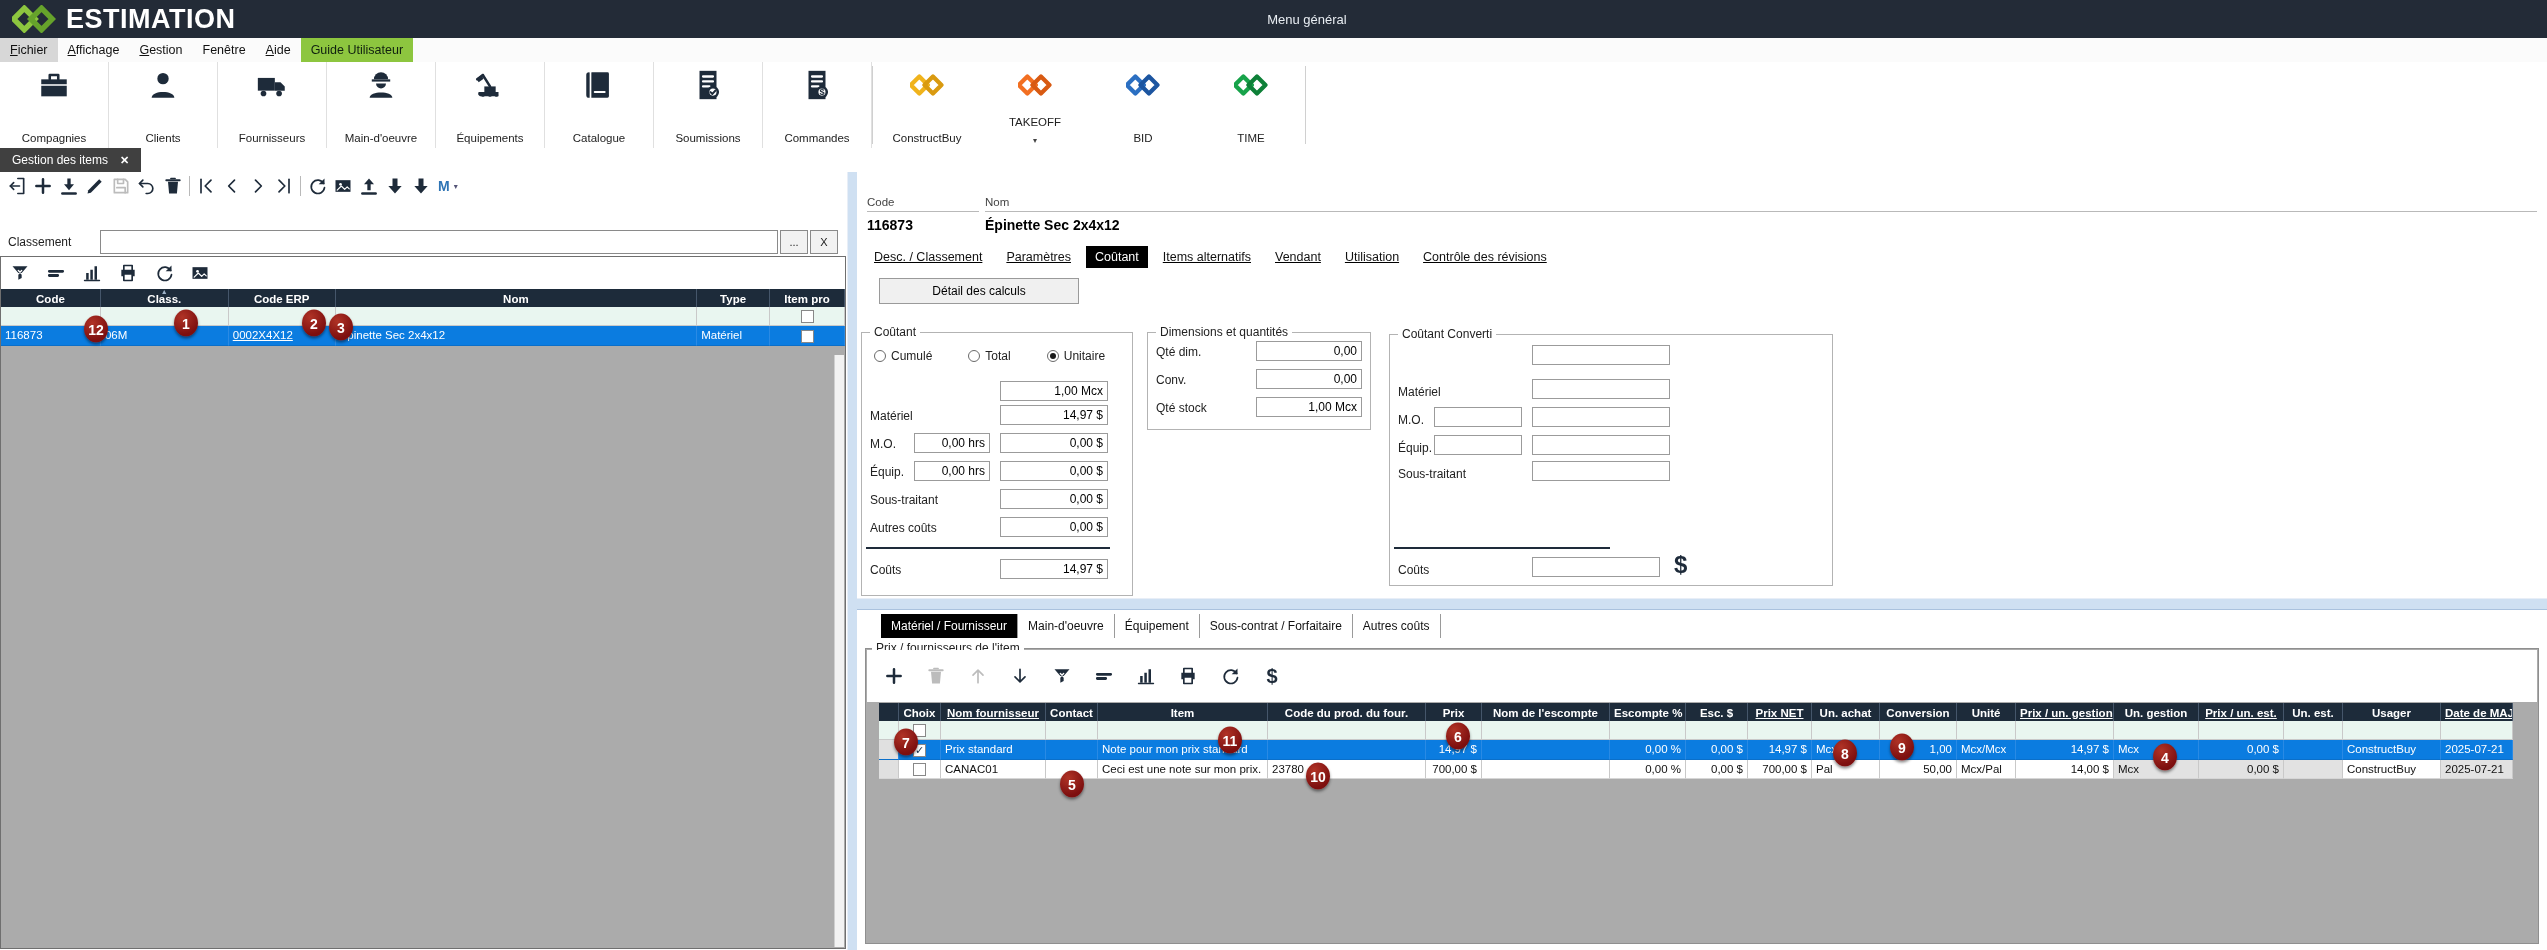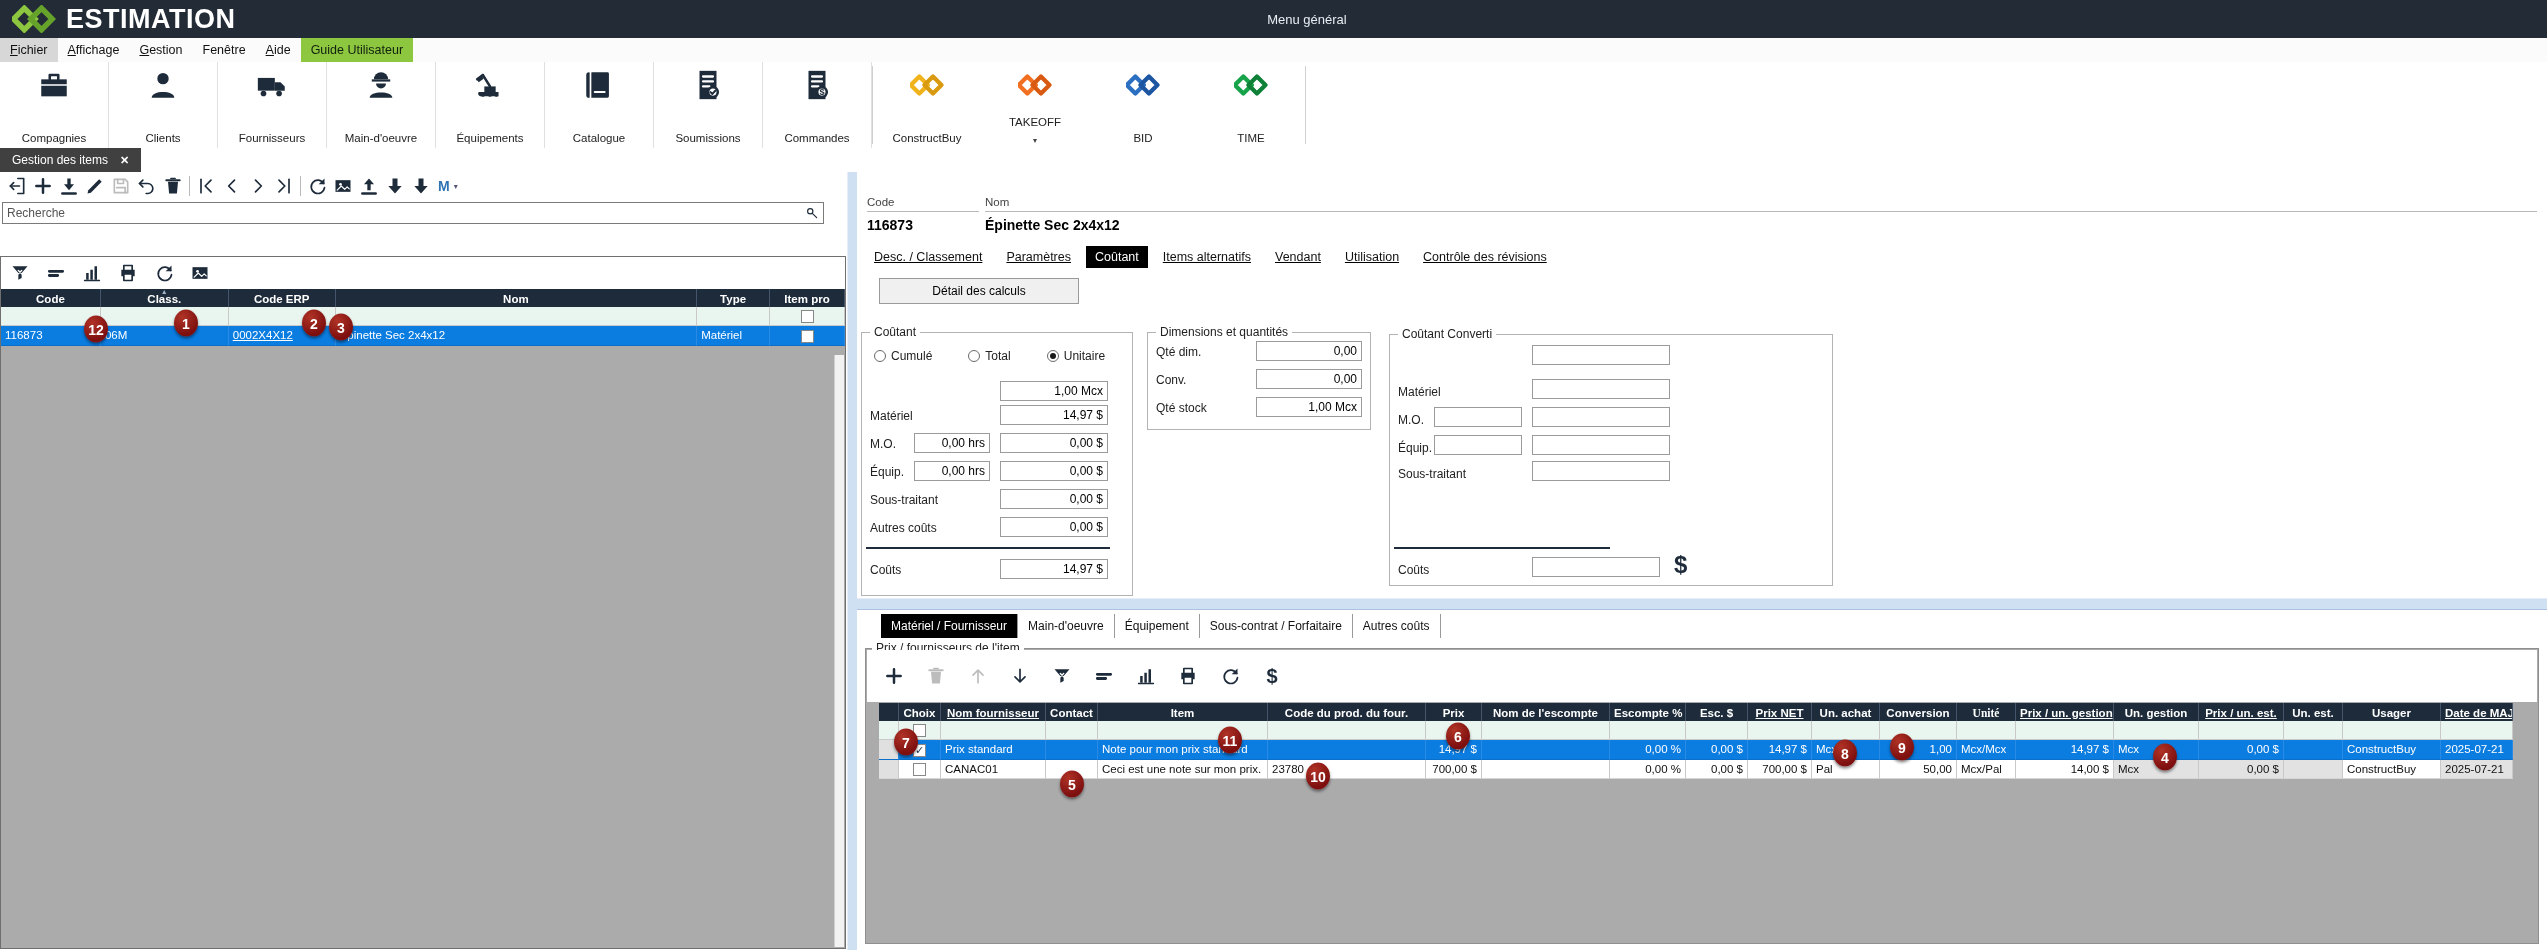--- a/index.html
+++ b/index.html
@@ -332,28 +332,27 @@
         <svg class="i" viewBox="0 0 24 24">
           <path class="f" d="M9 3h6v9h5l-8 9-8-9h5z"></path>
         </svg>
       </span>
     <span class="icon-btn" style="width:auto;padding:0 4px;">
       <span class="txt-icon" style="color:#2e74b5;font-size:14px;">M</span>
       <span style="font-size:8px;color:#557;margin-left:4px;">▾</span>
     </span>
   </div>
 
-  <div class="search-box">
-    <span class="ph">Recherche</span>
-    <svg class="i" style="width:14px;height:14px;" viewBox="0 0 24 24">
-        <circle cx="9" cy="9" r="4.5"></circle>
-        <path d="M12.5 12.5L20 20"></path>
-      </svg>
-  </div>
-
+
+  <div class="classement-row">
+    <label>Classement</label>
+    <input class="classement-input" value="" style="">
+    <span class="mini-btn">...</span>
+    <span class="mini-btn">X</span>
+  </div>
 
   <div class="list-container">
     <div class="list-toolbar">
       <span class="icon-btn">
           <svg class="i" viewBox="0 0 24 24">
             <path class="f" d="M3 4h18l-7 8v6l-4 2v-8z"></path>
             <path d="M10 9l4 4M14 9l-4 4" stroke="#fff" stroke-width="1.6"></path>
           </svg>
         </span>
       <span class="icon-btn">
@@ -584,21 +583,21 @@
           <span class="gcell" style="width: 52px;">Contact</span>
           <span class="gcell" style="width: 170px;">Item</span>
           <span class="gcell" style="width: 158px;">Code du prod. du four.</span>
           <span class="gcell" style="width: 56px;">Prix</span>
           <span class="gcell" style="width: 128px;">Nom de l'escompte</span>
           <span class="gcell" style="width: 76px;">Escompte %</span>
           <span class="gcell" style="width: 62px;">Esc. $</span>
           <span class="gcell und" style="width: 64px;">Prix NET</span>
           <span class="gcell" style="width: 68px;">Un. achat</span>
           <span class="gcell" style="width: 77px;">Conversion</span>
-          <span class="gcell" style="width: 59px; font-family: Liberation Serif, serif;">Unité</span>
+          <span class="gcell" style="width: 59px;">Unité</span>
           <span class="gcell und" style="width: 98px;">Prix / un. gestion</span>
           <span class="gcell" style="width: 85px;">Un. gestion</span>
           <span class="gcell und" style="width: 85px;">Prix / un. est.</span>
           <span class="gcell" style="width: 59px;">Un. est.</span>
           <span class="gcell" style="width: 98px;">Usager</span>
           <span class="gcell und" style="width: 72px;">Date de MAJ</span>
         </div>
         <div class="grid-row gfilter">
           <span class="gcell" style="width: 20px;"></span>
           <span class="gcell ctr" style="width: 42px;"><span class="cb"></span></span>

